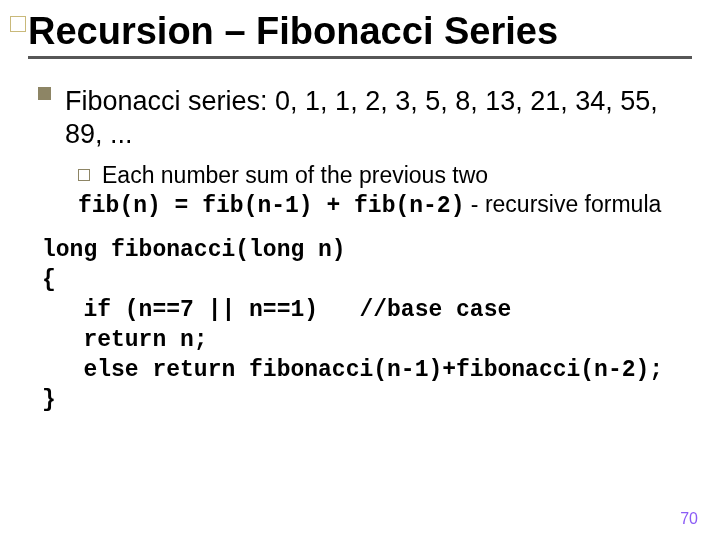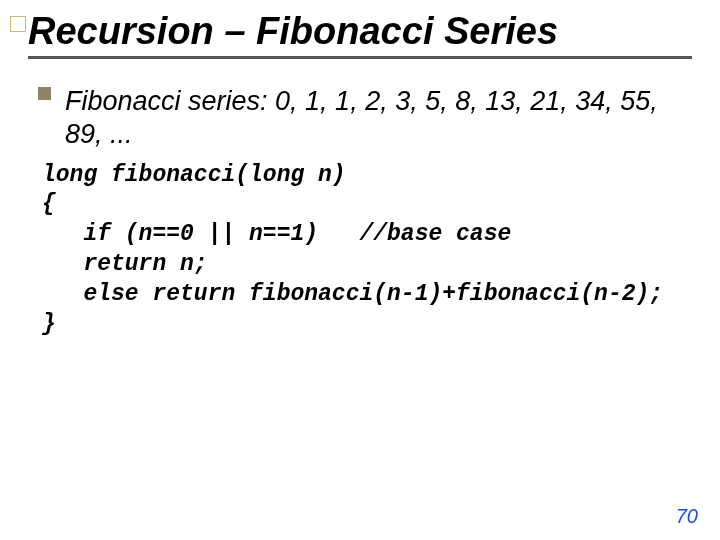--- a/index.html
+++ b/index.html
@@ -10,21 +10,20 @@
     background: #fff;
     font-family: Arial, Helvetica, sans-serif;
     overflow: hidden;
   }
   .slide {
     position: relative;
     width: 720px;
     height: 540px;
     box-sizing: border-box;
     padding: 10px 28px 0 28px;
-    font-style: italic;
   }
   .title-wrap {
     position: relative;
     padding-bottom: 6px;
   }
   .corner-box {
     position: absolute;
     left: -18px;
     top: 6px;
     width: 14px;
@@ -94,46 +93,55 @@
     font-family: "Courier New", Courier, monospace;
     font-size: 23px;
     line-height: 1.3;
     white-space: pre;
     font-weight: bold;
   }
   .page-num {
     position: absolute;
     right: 22px;
     bottom: 12px;
-    font-size: 20px;
-    color: #1d4ed8;
+    font-size: 16px;
+    color: #8b5cf6;
   }
 </style>
 </head>
 <body>
 
 <div class="slide">
 
   <div class="title-wrap">
     <div class="corner-box"></div>
     <h1 class="title">Recursion – Fibonacci Series</h1>
     <div class="underline"></div>
   </div>
 
   <div class="body">
 
     <div class="l1">
       <div class="bullet"></div>
       <div class="text">Fibonacci series: 0, 1, 1, 2, 3, 5, 8, 13, 21, 34, 55, 89, ...</div>
     </div>
 
+    <div class="l2-block">
+      <div class="line1">
+        <div class="b2"></div>
+        <div>Each number sum of the previous two</div>
+      </div>
+      <div>
+        <span class="mono" style="font-weight:bold;">fib(n) = fib(n-1) + fib(n-2)</span><span> - recursive formula</span>
+      </div>
+    </div>
 
     <div class="code-block">long fibonacci(long n)
 {
-   if (n==0 || n==1)   //base case
+   if (n==7 || n==1)   //base case
    return n;
    else return fibonacci(n-1)+fibonacci(n-2);
 }</div>
 
   </div>
 
   <div class="page-num">70</div>
 
 </div>
 

